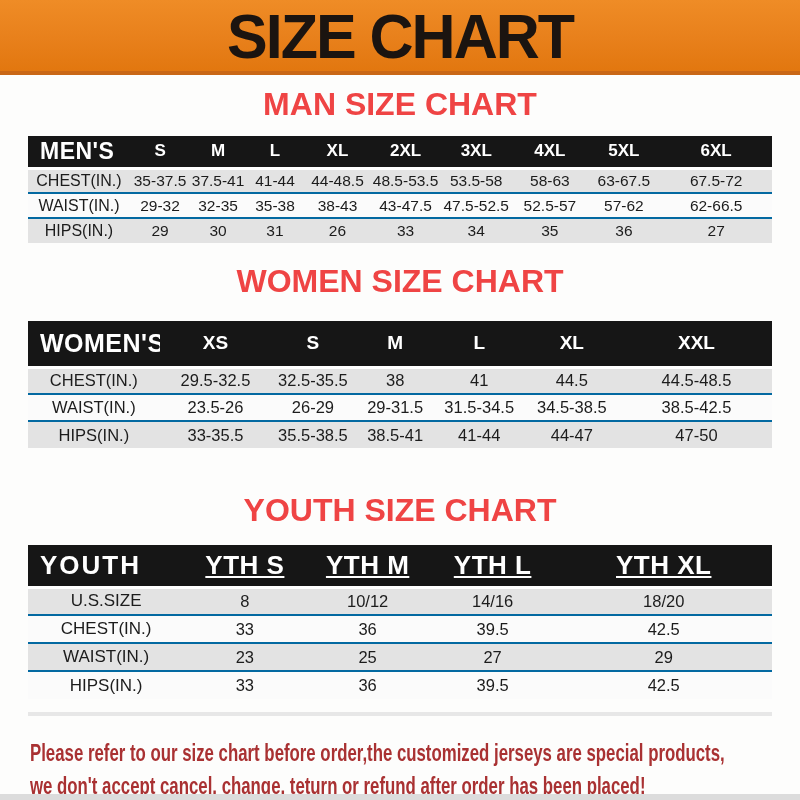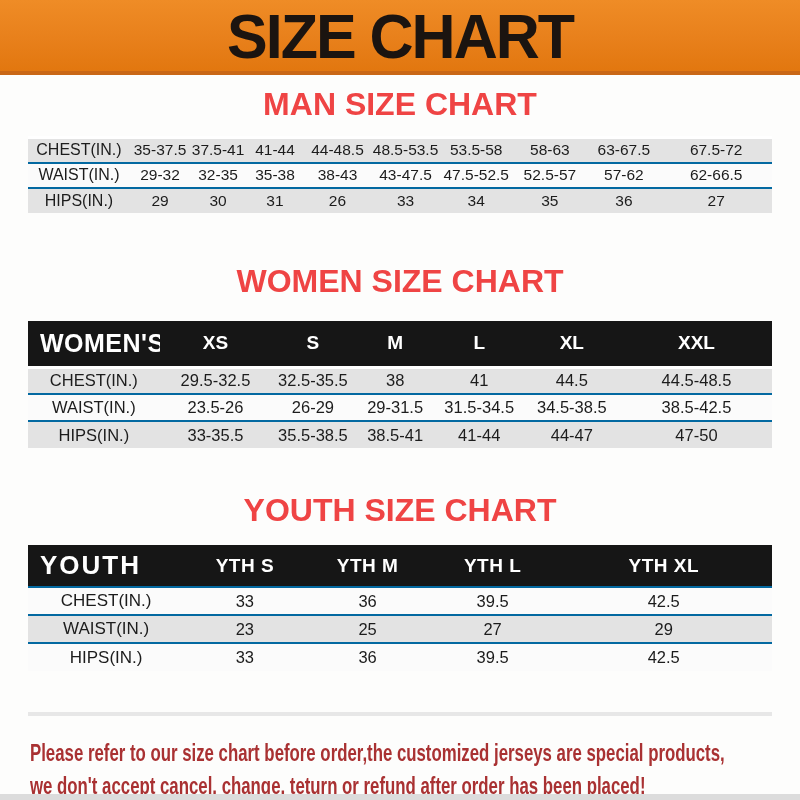--- a/index.html
+++ b/index.html
@@ -63,21 +63,21 @@
   #women-table th.corner{font-size:25px;letter-spacing:0.5px;}
   #women-table th.size{font-size:19px;}
   #women-table tr.data{height:27px;}
   #women-table td{font-size:16.5px;}
   #women-table td.lab{font-size:16.5px;}
 
   
   #youth-table{top:545px;left:28px;}
   #youth-table tr.bar{height:42px;}
   #youth-table th.corner{font-size:26px;letter-spacing:2px;}
-  #youth-table th.size{font-size:19px;letter-spacing:0.5px;}
+  #youth-table th.size{font-size:26px;letter-spacing:0.5px;text-decoration:underline;}
   #youth-table tr.data{height:28px;}
   #youth-table td{font-size:16.5px;}
   #youth-table td.lab{font-size:17px;}
 
   
   #youth-strip{top:712px;left:28px;width:744px;height:4px;background:#e7e7e7;}
   #bottom-strip{top:794px;left:0;width:800px;height:6px;background:#dcdcdc;}
 
   
   #disclaimer{top:736px;left:30px;width:770px;}
@@ -103,20 +103,32 @@
       <col style="width:7.5%">
     <col style="width:7.8%">
       <col style="width:9.0%">
       <col style="width:9.3%">
     <col style="width:9.7%">
       <col style="width:10.1%">
       <col style="width:9.8%">
     <col style="width:15.0%">
   </colgroup>
   <tbody>
+      <tr class="bar">
+    <th class="corner">MEN'S</th>
+    <th class="size">S</th>
+    <th class="size">M</th>
+    <th class="size">L</th>
+    <th class="size">XL</th>
+    <th class="size">2XL</th>
+    <th class="size">3XL</th>
+    <th class="size">4XL</th>
+    <th class="size">5XL</th>
+    <th class="size">6XL</th>
+  </tr>
   <tr class="data first gray">
     <td class="lab">CHEST(IN.)</td>
     <td>35-37.5</td>
     <td>37.5-41</td>
     <td>41-44</td>
     <td>44-48.5</td>
     <td>48.5-53.5</td>
     <td>53.5-58</td>
     <td>58-63</td>
     <td>63-67.5</td>
@@ -212,20 +224,27 @@
       <col style="width:29.1%">
   </colgroup>
   <tbody>
       <tr class="bar">
     <th class="corner">YOUTH</th>
     <th class="size">YTH S</th>
     <th class="size">YTH M</th>
     <th class="size">YTH L</th>
     <th class="size">YTH XL</th>
   </tr>
+  <tr class="data first gray">
+    <td class="lab">U.S.SIZE</td>
+    <td>8</td>
+    <td>10/12</td>
+    <td>14/16</td>
+    <td>18/20</td>
+  </tr>
   <tr class="data white">
     <td class="lab">CHEST(IN.)</td>
     <td>33</td>
     <td>36</td>
     <td>39.5</td>
     <td>42.5</td>
   </tr>
   <tr class="data gray">
     <td class="lab">WAIST(IN.)</td>
     <td>23</td>

